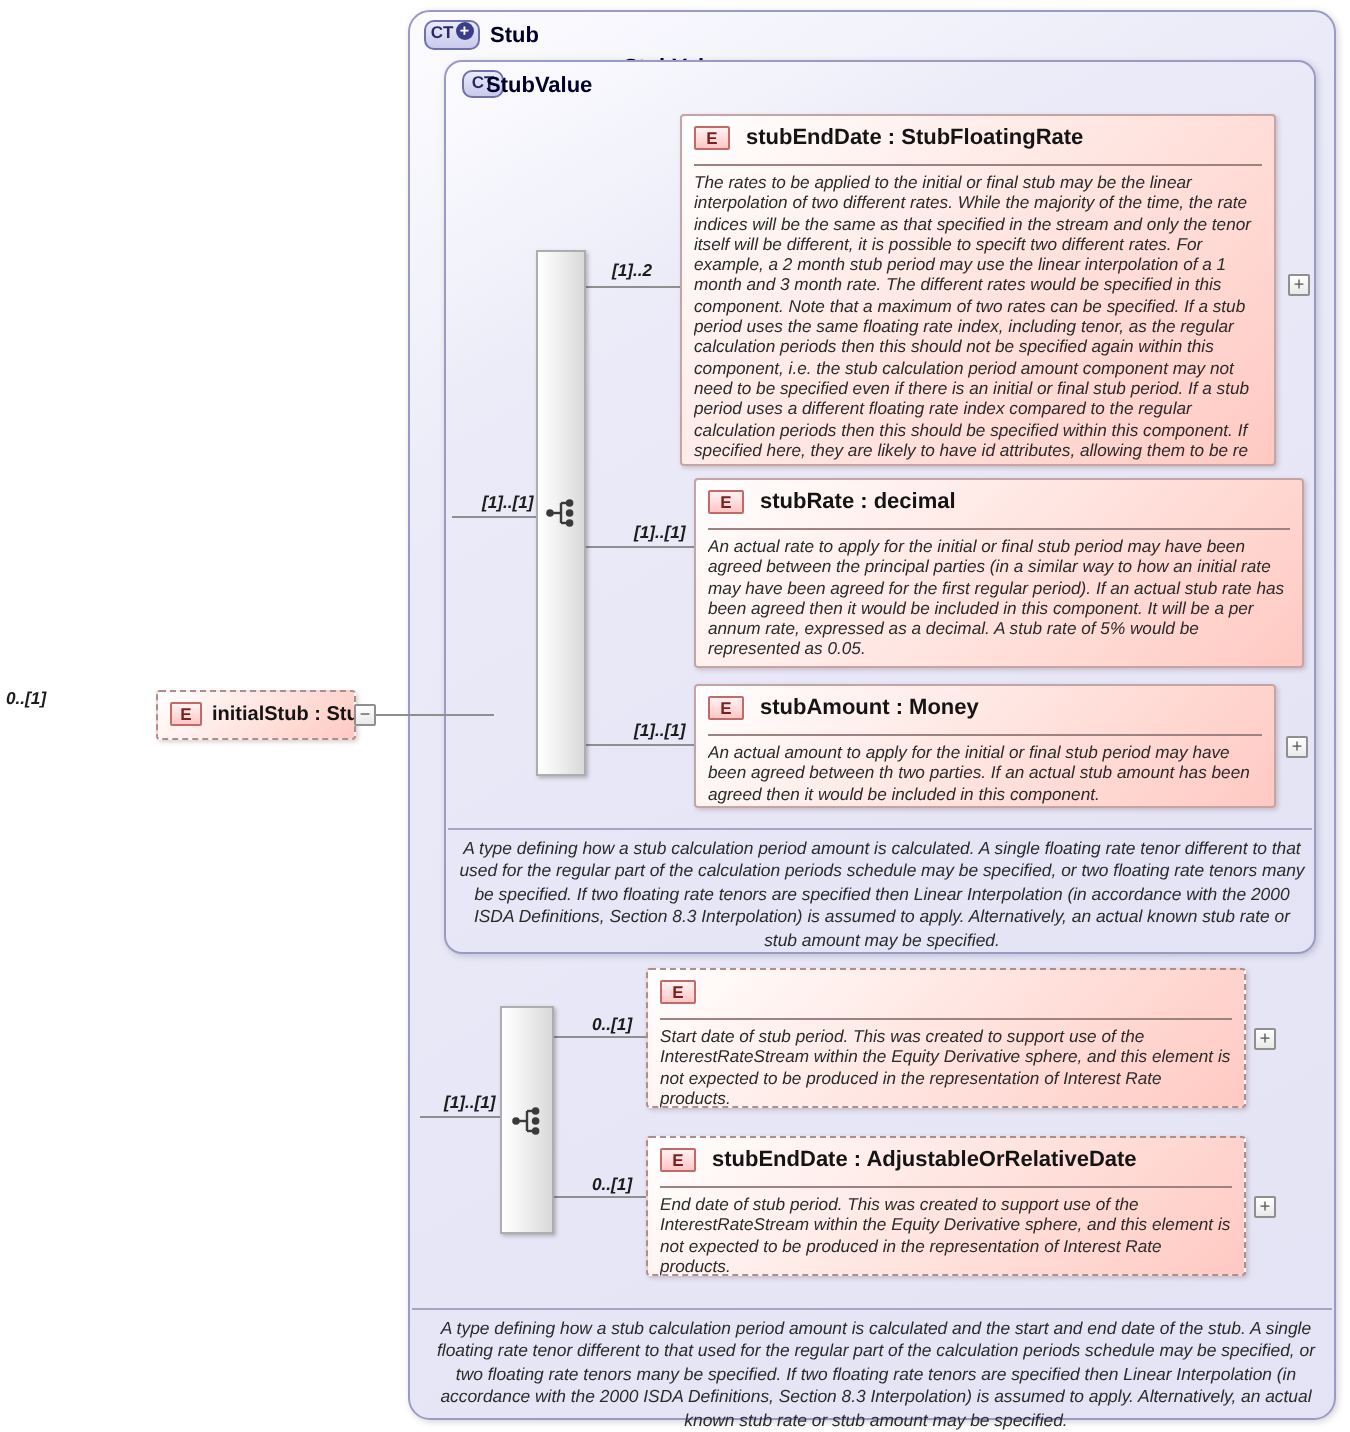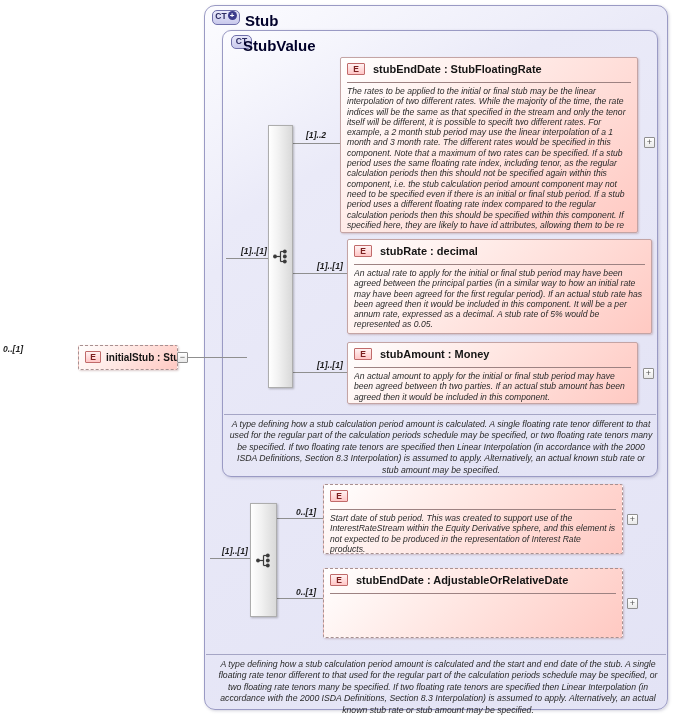--- a/index.html
+++ b/index.html
@@ -6,21 +6,21 @@
   html,body { background:#ffffff; }
   body { font-family:"Liberation Sans", sans-serif; }
   #canvas { position:relative; width:675px; height:716px; background:#ffffff; overflow:hidden; }
 
   
   .ct-container {
     position:absolute; border:1px solid #9a9ac4; border-radius:11px;
     background:linear-gradient(150deg,#fcfcff 0%,#eaeaf8 28%,#e3e3f5 100%);
     box-shadow:1px 1px 3px rgba(80,80,120,0.25);
   }
-  .ct-title { position:absolute; font-size:15px; font-weight:bold; color:#00002a; white-space:nowrap; }
+  .ct-title { position:absolute; font-size:11px; font-weight:bold; color:#00002a; white-space:nowrap; }
   .ct-badge {
     position:absolute; display:flex; align-items:flex-start; justify-content:center; gap:1px;
     background:linear-gradient(#eaeafb,#c9c9ec); border:1px solid #7070ab; border-radius:5px;
     font-size:8.5px; font-weight:bold; color:#2a2a60;
   }
   .plus-circle {
     display:inline-block; width:9px; height:9px; border-radius:50%; background:#3c3c8c;
     color:#fff; font-size:8px; line-height:9px; text-align:center; font-weight:bold;
   }
   .container-desc {
@@ -181,16 +181,17 @@
     <div class="el-desc" style="top:28px; height:42px;">Start date of stub period. This was created to support use of the InterestRateStream within the Equity Derivative sphere, and this element is not expected to be produced in the representation of Interest Rate products.</div>
   </div>
   <div class="expand-box" style="left:627px; top:514px;">+</div>
 
   <div class="el-box el-dashed" style="left:323px; top:568px; width:300px; height:70px;">
     <div class="el-title-row">
       <span class="e-badge">E</span>
       <span class="el-label">stubEndDate : AdjustableOrRelativeDate</span>
     </div>
     <div class="el-divider" style="top:24px;"></div>
+    <div class="el-desc" style="top:28px; height:42px;">End date of stub period. This was created to support use of the InterestRateStream within the Equity Derivative sphere, and this element is not expected to be produced in the representation of Interest Rate products.</div>
   </div>
   <div class="expand-box" style="left:627px; top:598px;">+</div>
 
 </div>
 
 </body></html>

